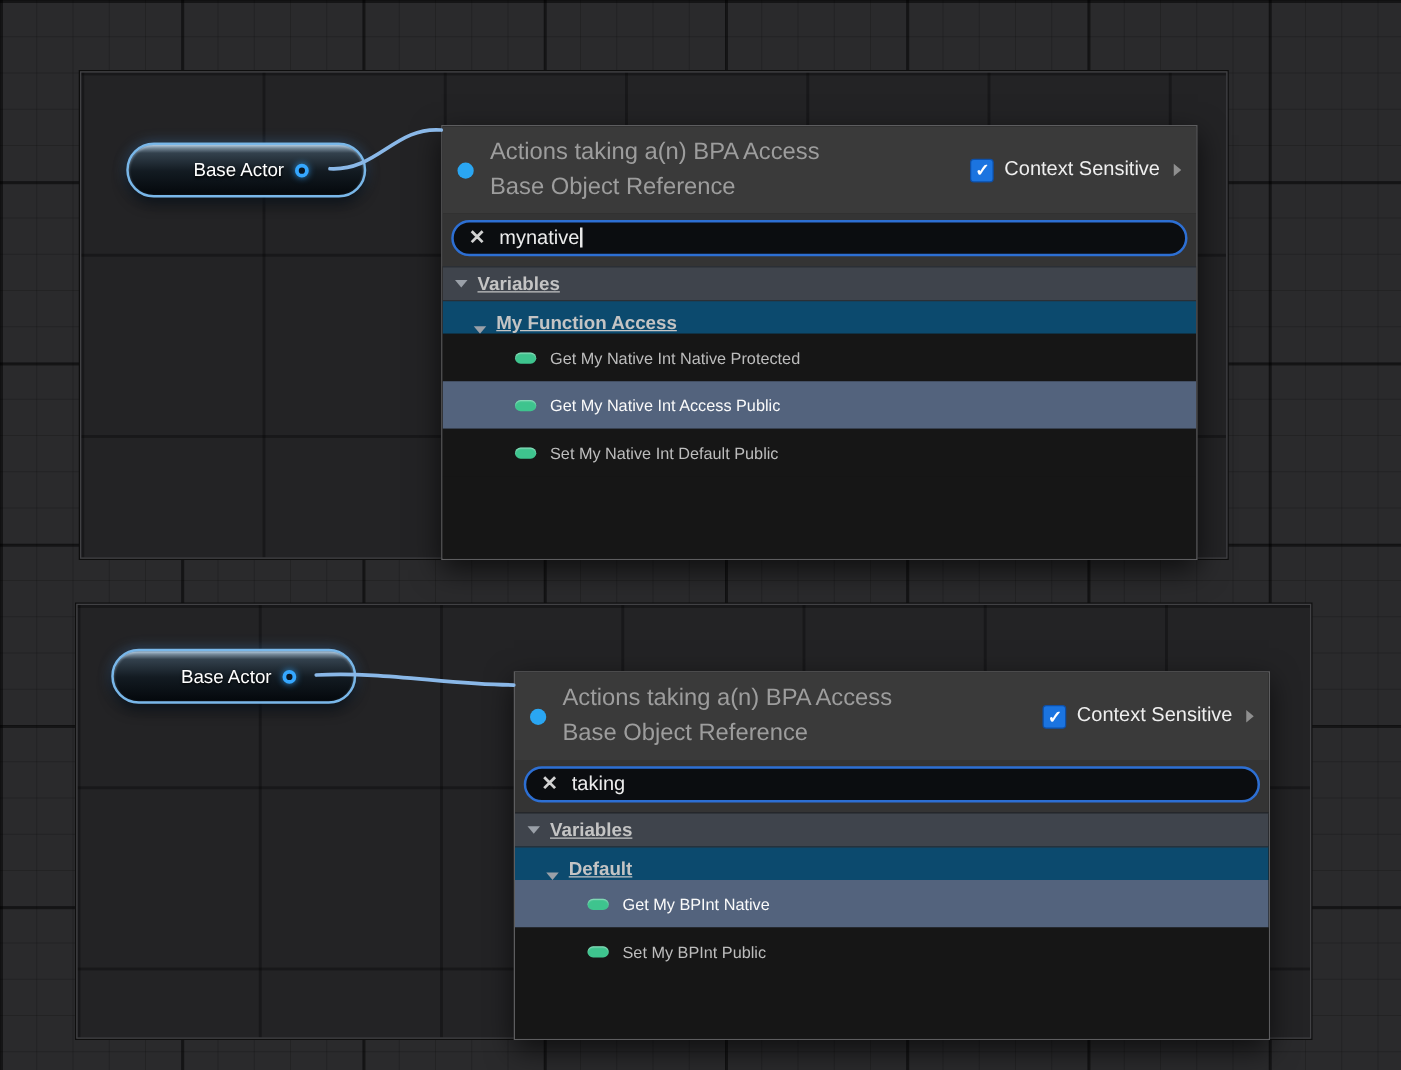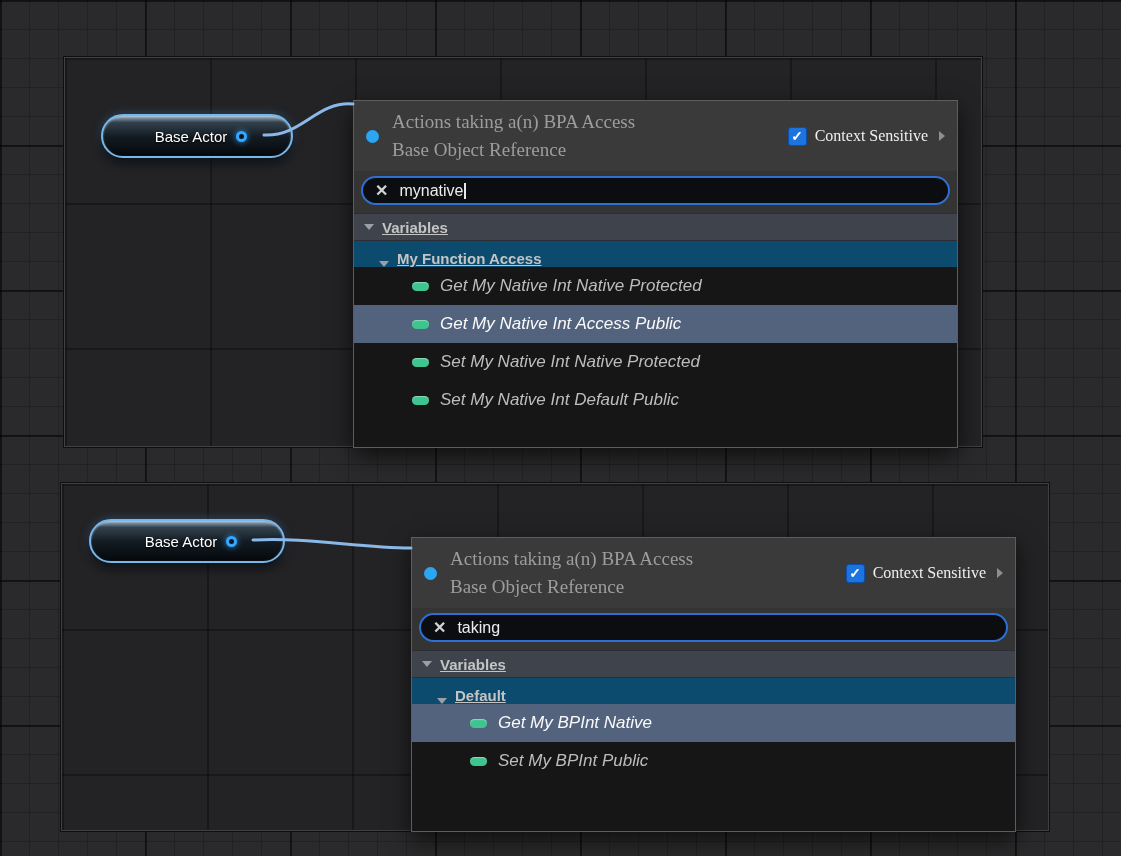--- a/index.html
+++ b/index.html
@@ -90,21 +90,20 @@
     box-shadow: 0 8px 22px rgba(0,0,0,.65);
     overflow: hidden;
   }
   .menu-header {
     height: 70px;
     background: #3a3a3a;
     display: flex;
     align-items: center;
     padding: 0 12px;
     flex: none;
-    font-family: Liberation Serif, serif;
   }
   .menu-title {
     display: flex;
     align-items: center;
     gap: 13px;
     flex: 1;
     min-width: 0;
   }
   .title-dot {
     width: 13px;
@@ -226,23 +225,22 @@
   }
   .item-row {
     height: 38px;
     flex: none;
     display: flex;
     align-items: center;
     gap: 11px;
     padding-left: 58px;
     background: #161616;
     color: #bdbdbd;
-    font-size: 17px;
+    font-size: 13px;
     cursor: pointer;
-    font-style: italic;
   }
   .item-row.selected {
     background: #53637d;
     color: #fafafa;
   }
   .pill-icon {
     width: 17px;
     height: 9px;
     border-radius: 5px;
     background: #3ec48e;
@@ -301,24 +299,20 @@
         <div class="item-row">
           <span class="pill-icon"></span>
           <span class="item-label">Get My Native Int Native Protected</span>
         </div>
         <div class="item-row selected">
           <span class="pill-icon"></span>
           <span class="item-label">Get My Native Int Access Public</span>
         </div>
         <div class="item-row">
           <span class="pill-icon"></span>
-          <span class="item-label">Set My Native Int Native Protected</span>
-        </div>
-        <div class="item-row">
-          <span class="pill-icon"></span>
           <span class="item-label">Set My Native Int Default Public</span>
         </div>
         <div class="list-filler"></div>
       </div>
     </div>
   </div>
 
   <div class="comment-box" style="left:61px; top:483px; width:988px; height:348px;">
 
     <div class="bp-node" style="left:27px; top:35px; width:196px;">

